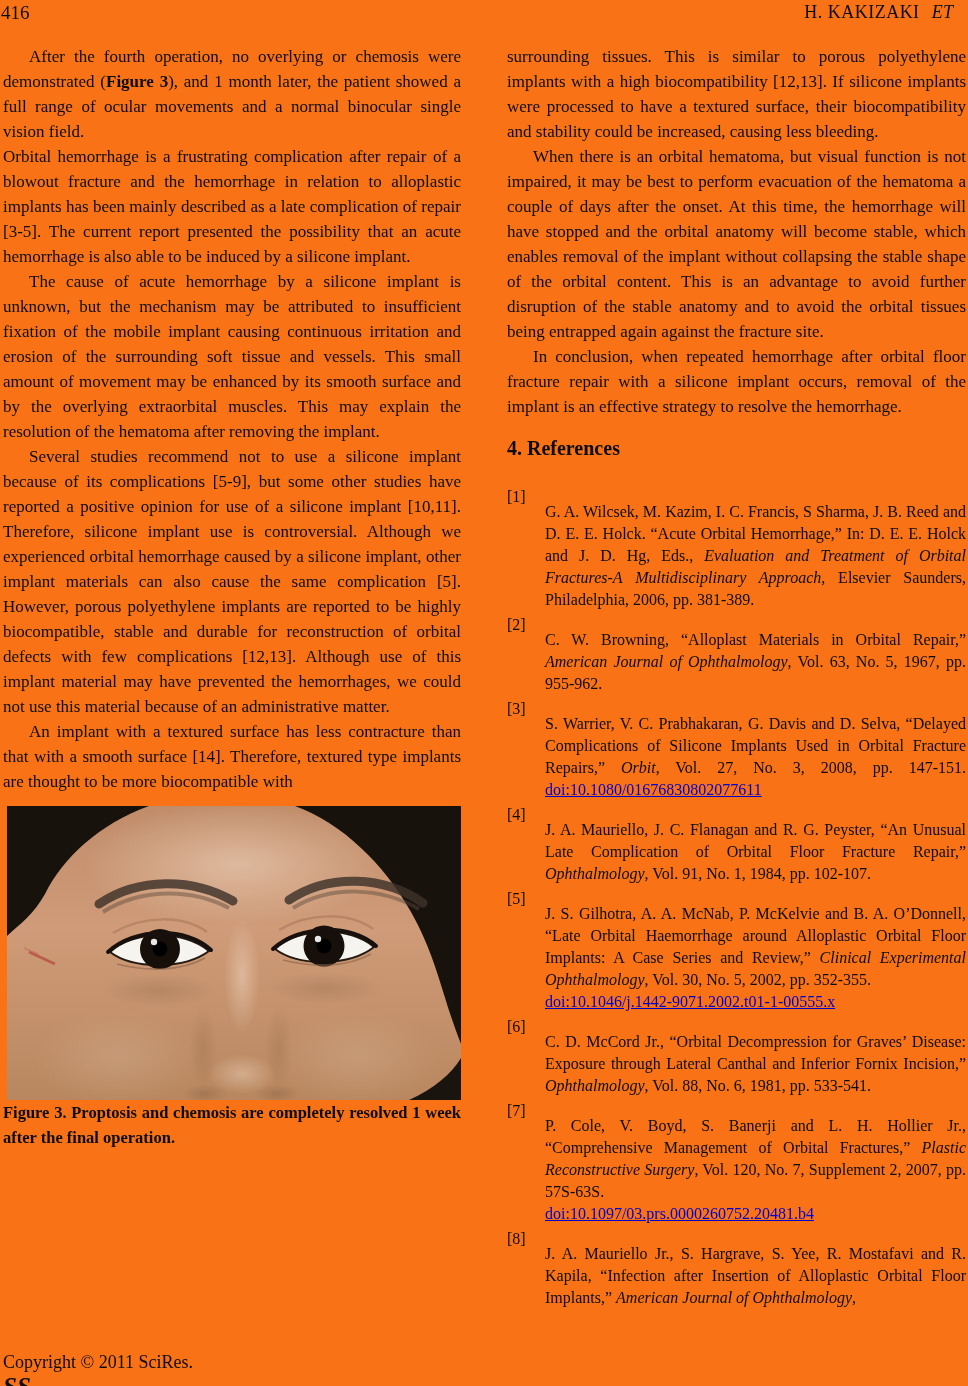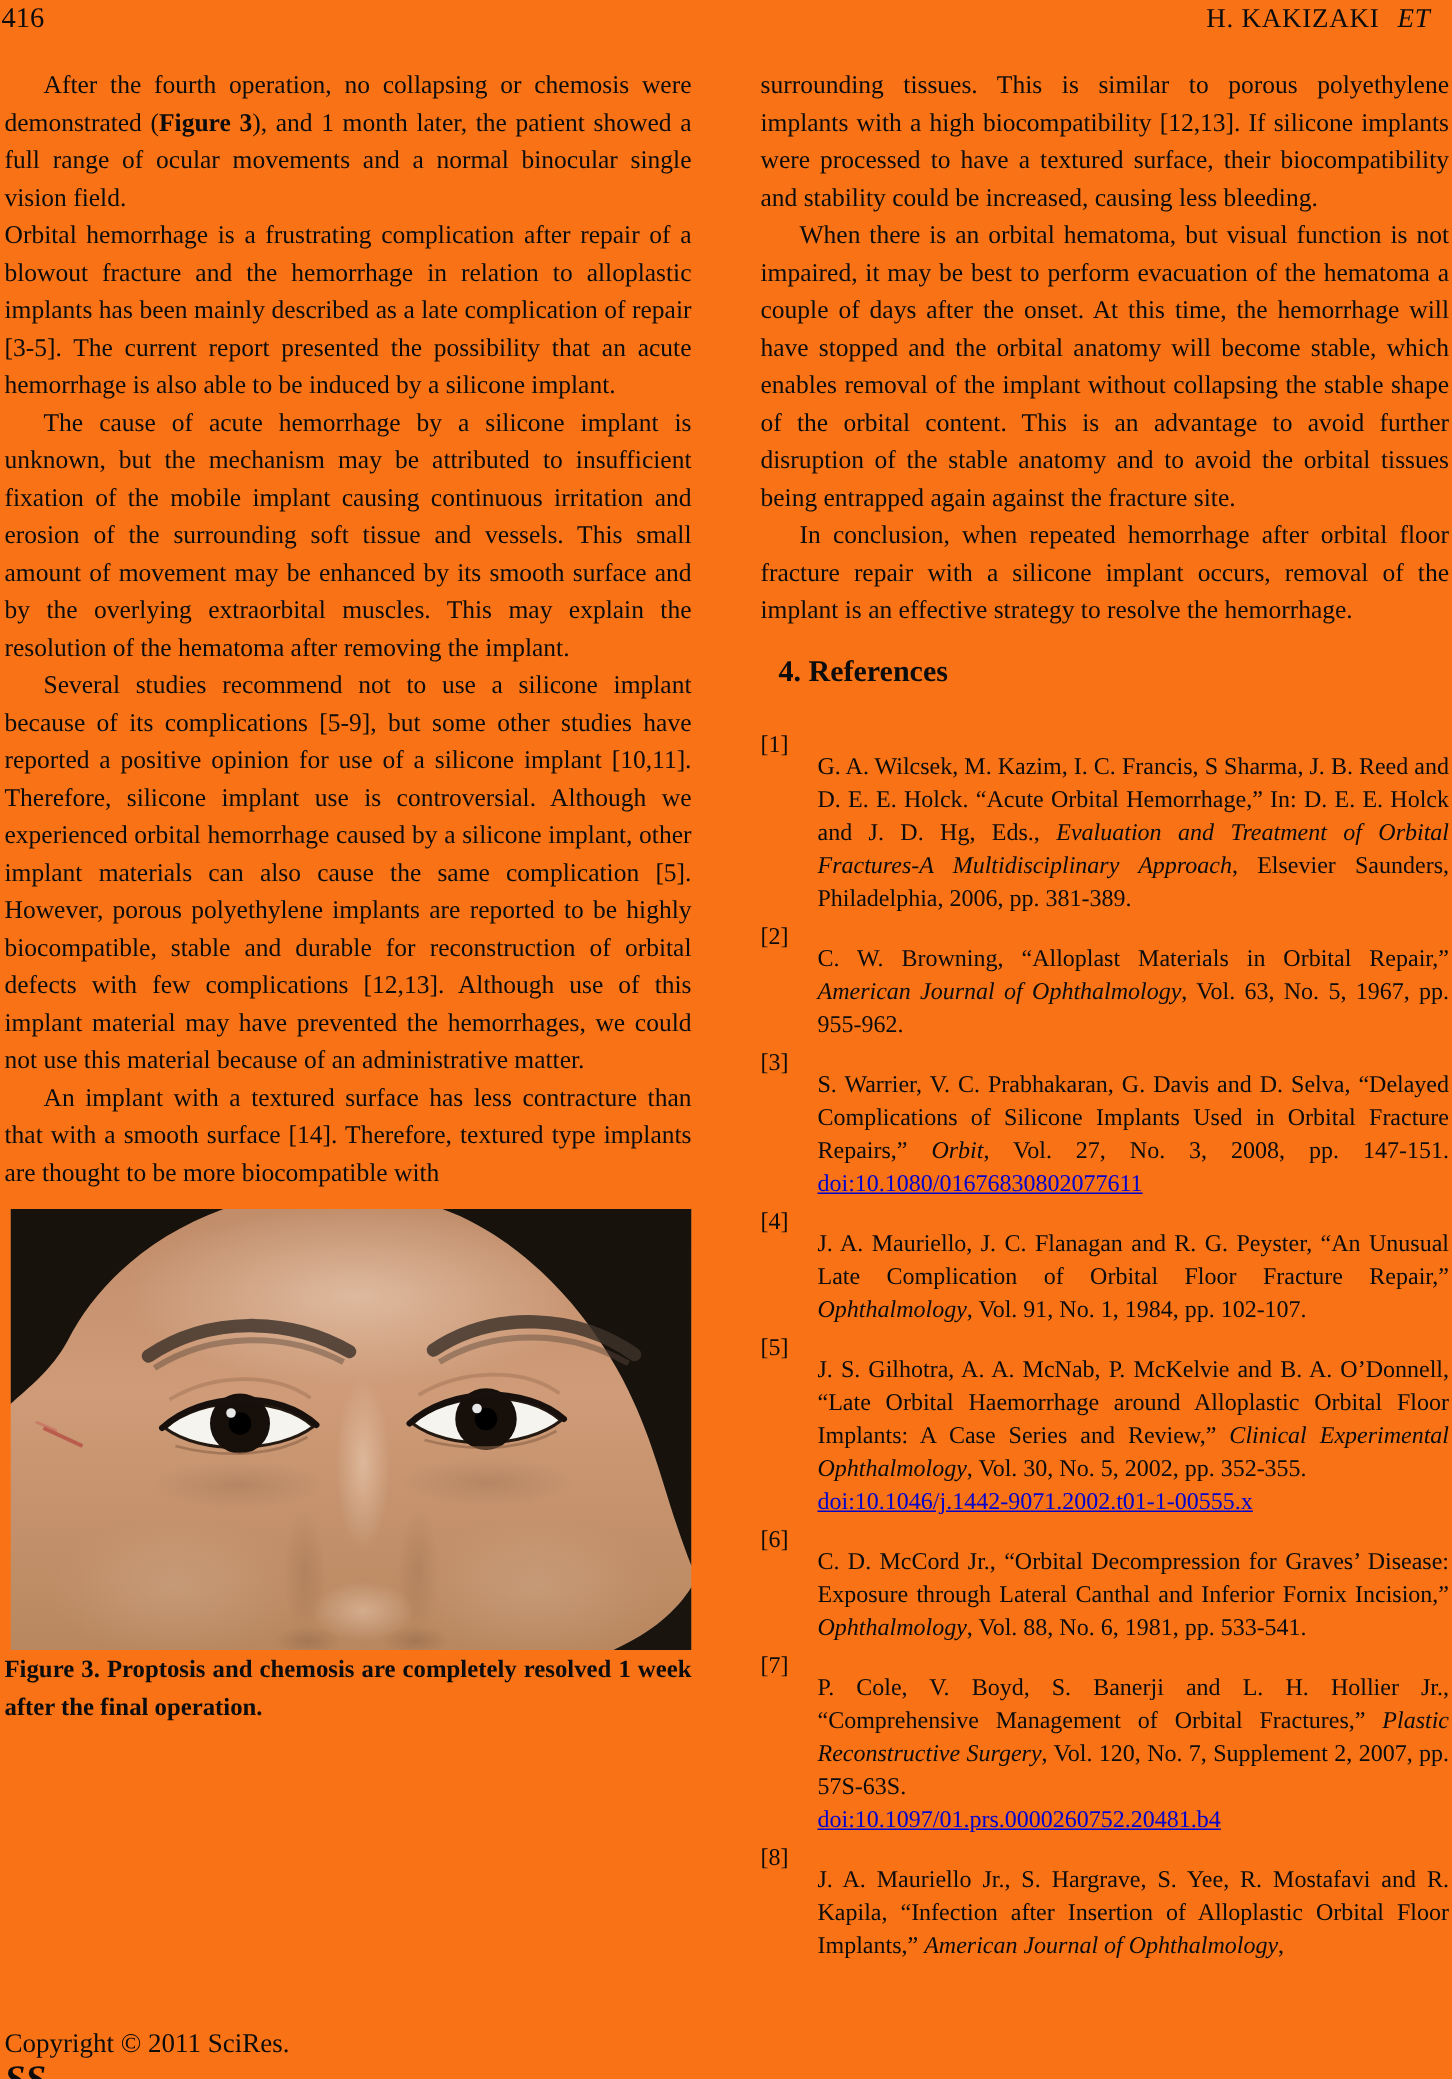--- a/index.html
+++ b/index.html
@@ -12,21 +12,21 @@
   .pagenum{position:absolute; left:1px; top:2px; font-size:19px;}
   .running-head{position:absolute; top:2px; left:0; width:100%; text-align:right; font-size:18px; letter-spacing:.5px;margin-left:29px;}
   .running-head .etal{font-style:italic; margin-left:12px; word-spacing:12px;}
   
   .col{position:absolute; top:44px; font-size:17px; line-height:25px; text-align:justify;}
   .col-left{left:3px; width:458px;}
   .col-right{left:507px; width:459px;}
   p{margin:0;}
   p.ind{text-indent:26px;}
   h2.sec{font-size:20px; line-height:27px; font-weight:bold; margin:24px 0 28px 0; text-align:left;}
-  .col-right h2.sec{margin:16px 0 24px 12px;}
+  .col-right h2.sec{margin:16px 0 24px 0;}
   .bold{font-weight:bold;}
   .it{font-style:italic;}
   
   .figure-block{margin-top:12px;}
   .photo-frame{width:454px; height:294px; margin-left:4px; display:block;}
   .fig-caption{font-weight:bold; font-size:16.5px; line-height:25px; text-align:justify;}
   
   .refs{margin-top:0;}
   .ref{display:flex; margin-bottom:3px; font-size:16px; line-height:22px;}
   .ref-label{flex:0 0 38px;}
@@ -39,21 +39,21 @@
 </style>
 </head>
 <body>
 
 <div class="page">
 
   <div class="pagenum">416</div>
   <div class="running-head"><span>H. KAKIZAKI</span><span class="etal">ET AL.</span></div>
 
   <div class="col col-left">
-    <p class="ind"><span>After the fourth operation, no collapsing or chemosis were demonstrated (</span><span class="bold">Figure 3</span><span>), and 1 month later, the patient showed a full range of ocular movements and a normal binocular single vision field.</span></p>
+    <p class="ind"><span>After the fourth operation, no overlying or chemosis were demonstrated (</span><span class="bold">Figure 3</span><span>), and 1 month later, the patient showed a full range of ocular movements and a normal binocular single vision field.</span></p>
 
 
     <p>Orbital hemorrhage is a frustrating complication after repair of a blowout fracture and the hemorrhage in relation to alloplastic implants has been mainly described as a late complication of repair [3-5]. The current report presented the possibility that an acute hemorrhage is also able to be induced by a silicone implant.</p>
     <p class="ind">The cause of acute hemorrhage by a silicone implant is unknown, but the mechanism may be attributed to insufficient fixation of the mobile implant causing continuous irritation and erosion of the surrounding soft tissue and vessels. This small amount of movement may be enhanced by its smooth surface and by the overlying extraorbital muscles. This may explain the resolution of the hematoma after removing the implant.</p>
     <p class="ind">Several studies recommend not to use a silicone implant because of its complications [5-9], but some other studies have reported a positive opinion for use of a silicone implant [10,11]. Therefore, silicone implant use is controversial. Although we experienced orbital hemorrhage caused by a silicone implant, other implant materials can also cause the same complication [5]. However, porous polyethylene implants are reported to be highly biocompatible, stable and durable for reconstruction of orbital defects with few complications [12,13]. Although use of this implant material may have prevented the hemorrhages, we could not use this material because of an administrative matter.</p>
     <p class="ind">An implant with a textured surface has less contracture than that with a smooth surface [14]. Therefore, textured type implants are thought to be more biocompatible with</p>
 
     <div class="figure-block">
       <svg class="photo-frame" viewBox="0 0 454 294" xmlns="http://www.w3.org/2000/svg">
         <defs>
@@ -145,21 +145,21 @@
         <div class="ref-text"><span>J. S. Gilhotra, A. A. McNab, P. McKelvie and B. A. O’Donnell, “Late Orbital Haemorrhage around Alloplastic Orbital Floor Implants: A Case Series and Review,” </span><span class="it">Clinical Experimental Ophthalmology</span><span>, Vol. 30, No. 5, 2002, pp. 352-355.</span><a class="doi block">doi:10.1046/j.1442-9071.2002.t01-1-00555.x</a></div>
       </div>
 
       <div class="ref">
         <span class="ref-label">[6]</span>
         <div class="ref-text"><span>C. D. McCord Jr., “Orbital Decompression for Graves’ Disease: Exposure through Lateral Canthal and Inferior Fornix Incision,” </span><span class="it">Ophthalmology</span><span>, Vol. 88, No. 6, 1981, pp. 533-541.</span></div>
       </div>
 
       <div class="ref">
         <span class="ref-label">[7]</span>
-        <div class="ref-text"><span>P. Cole, V. Boyd, S. Banerji and L. H. Hollier Jr., “Comprehensive Management of Orbital Fractures,” </span><span class="it">Plastic Reconstructive Surgery</span><span>, Vol. 120, No. 7, Supplement 2, 2007, pp. 57S-63S.</span><a class="doi block">doi:10.1097/01.prs.0000260752.20481.b4</a></div>
+        <div class="ref-text"><span>P. Cole, V. Boyd, S. Banerji and L. H. Hollier Jr., “Comprehensive Management of Orbital Fractures,” </span><span class="it">Plastic Reconstructive Surgery</span><span>, Vol. 120, No. 7, Supplement 2, 2007, pp. 57S-63S.</span><a class="doi block">doi:10.1097/03.prs.0000260752.20481.b4</a></div>
       </div>
 
       <div class="ref">
         <span class="ref-label">[8]</span>
         <div class="ref-text"><span>J. A. Mauriello Jr., S. Hargrave, S. Yee, R. Mostafavi and R. Kapila, “Infection after Insertion of Alloplastic Orbital Floor Implants,” </span><span class="it">American Journal of Ophthalmology</span><span>,</span></div>
       </div>
 
     </div>
   </div>
 

